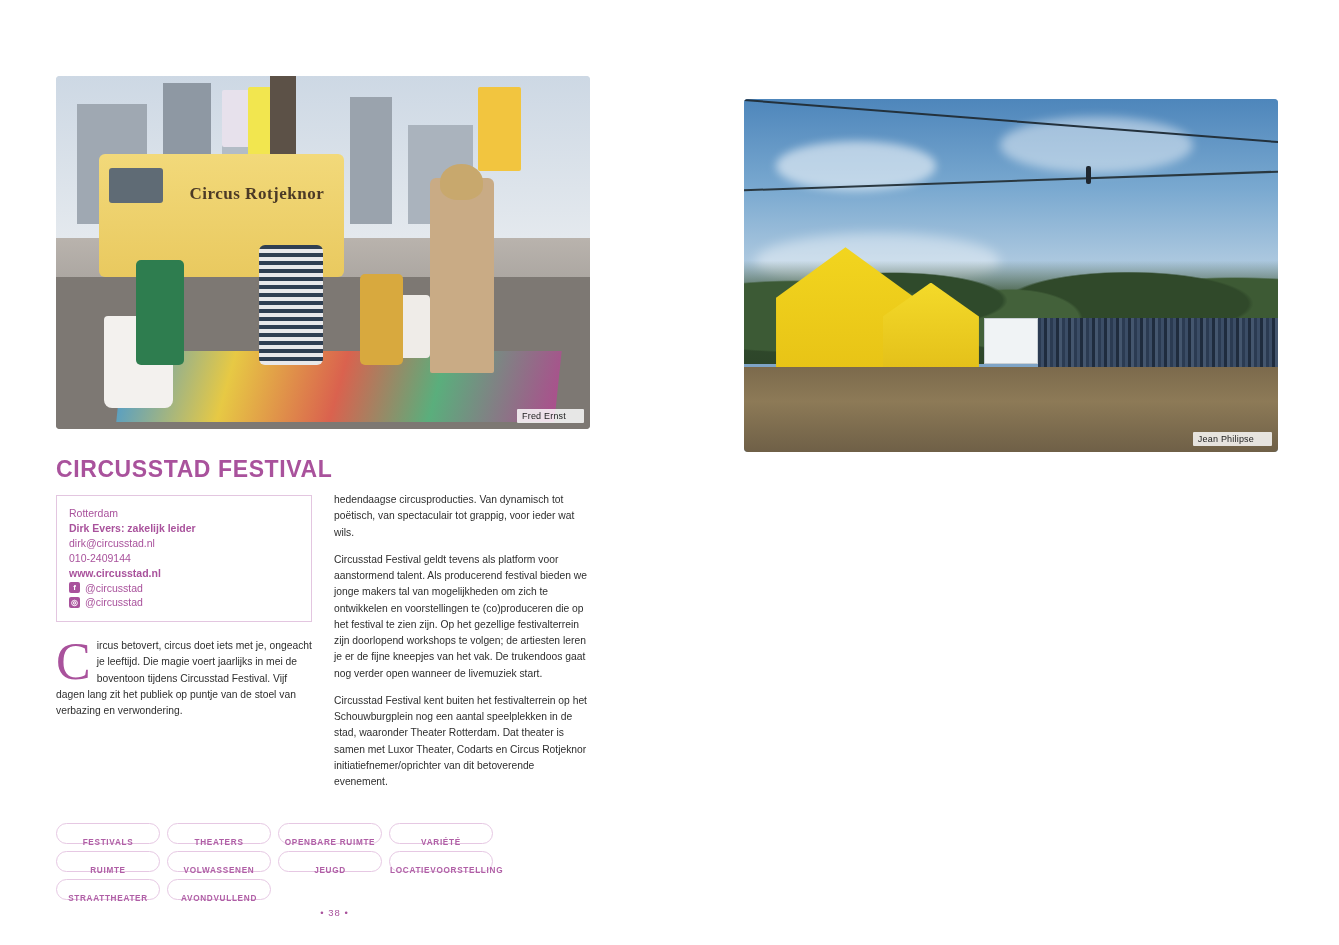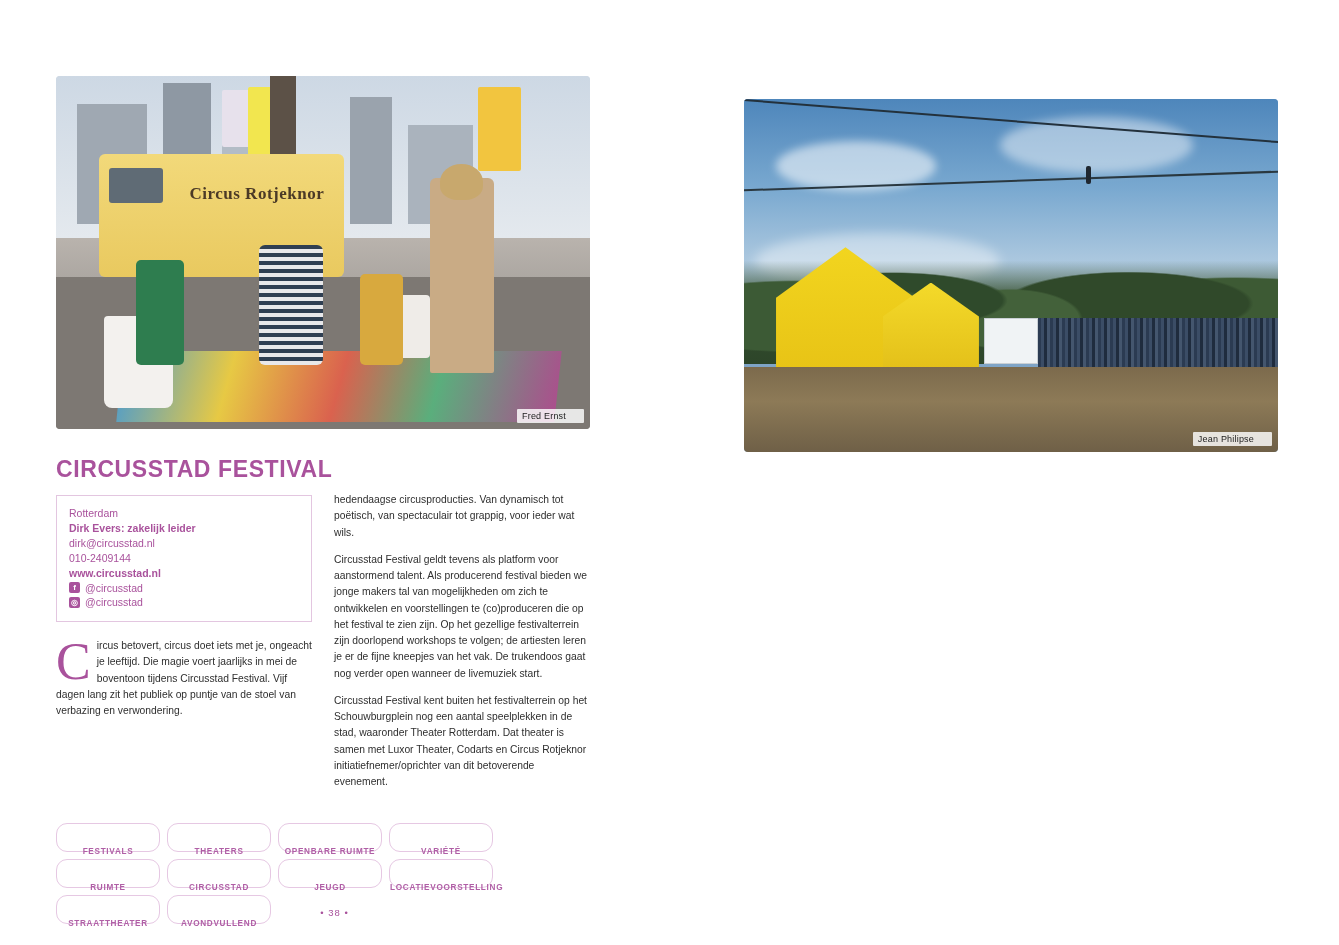--- a/index.html
+++ b/index.html
@@ -156,21 +156,21 @@
   
   .tags { position:absolute; display:flex; flex-wrap:wrap; gap:7px; }
   .tags-left  { left: 56px;  top: 823px; width: 536px; }
   .tag {
     border: 1px solid #e6c8e3;
     border-radius: 11px;
     color: #b05fa6;
     font-size: 8.2px;
     font-weight: bold;
     letter-spacing: .7px;
-    padding: 22px 0 5px 0;
+    padding: 13px 0 5px 0;
     text-align: center;
     height: 21px;
     line-height: 11px;
   }
 
   
   .folio {
     position: absolute;
     bottom: 27px;
     font-size: 9.5px;
@@ -242,21 +242,21 @@
       <p>Circusstad Festival geldt tevens als platform voor aanstormend talent. Als producerend festival bieden we jonge makers tal van mogelijkheden om zich te ontwikkelen en voorstellingen te (co)produceren die op het festival te zien zijn. Op het gezellige festivalterrein zijn doorlopend workshops te volgen; de artiesten leren je er de fijne kneepjes van het vak. De trukendoos gaat nog verder open wanneer de livemuziek start.</p>
       <p>Circusstad Festival kent buiten het festivalterrein op het Schouwburgplein nog een aantal speelplekken in de stad, waaronder Theater Rotterdam. Dat theater is samen met Luxor Theater, Codarts en Circus Rotjeknor initiatiefnemer/oprichter van dit betoverende evenement.</p>
     </div>
 
     <div class="tags tags-left">
       <div class="tag" style="width:104px">FESTIVALS</div>
       <div class="tag" style="width:104px">THEATERS</div>
       <div class="tag" style="width:104px">OPENBARE RUIMTE</div>
       <div class="tag" style="width:104px">VARIÉTÉ</div>
       <div class="tag" style="width:104px">RUIMTE</div>
-      <div class="tag" style="width:104px">CIRCUSSTAD</div>
+      <div class="tag" style="width:104px">VOLWASSENEN</div>
       <div class="tag" style="width:104px">JEUGD</div>
       <div class="tag" style="width:104px">LOCATIEVOORSTELLING</div>
       <div class="tag" style="width:104px">STRAATTHEATER</div>
       <div class="tag" style="width:104px">AVONDVULLEND</div>
     </div>
 
     <div class="folio folio-left">• 38 •</div>
   </div>
 
   <div class="page page-right">

